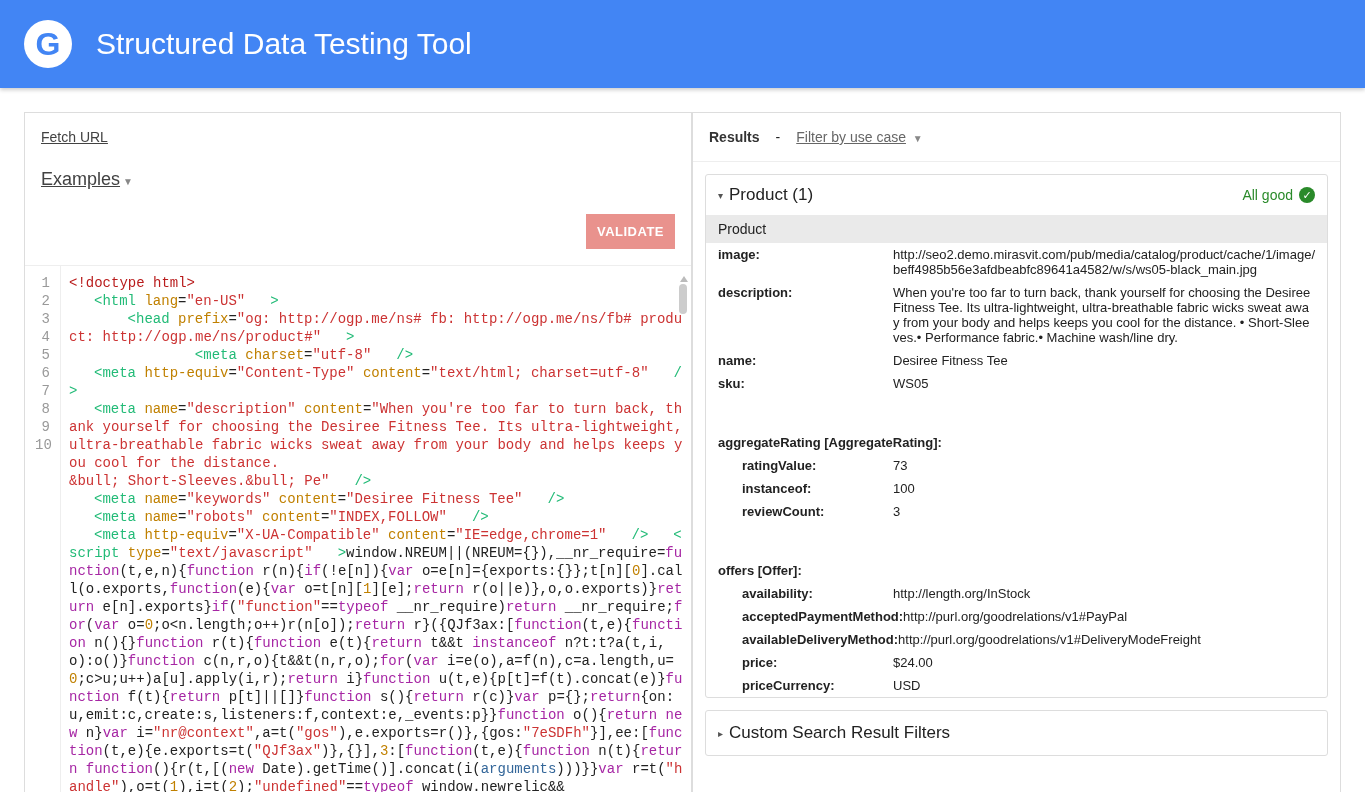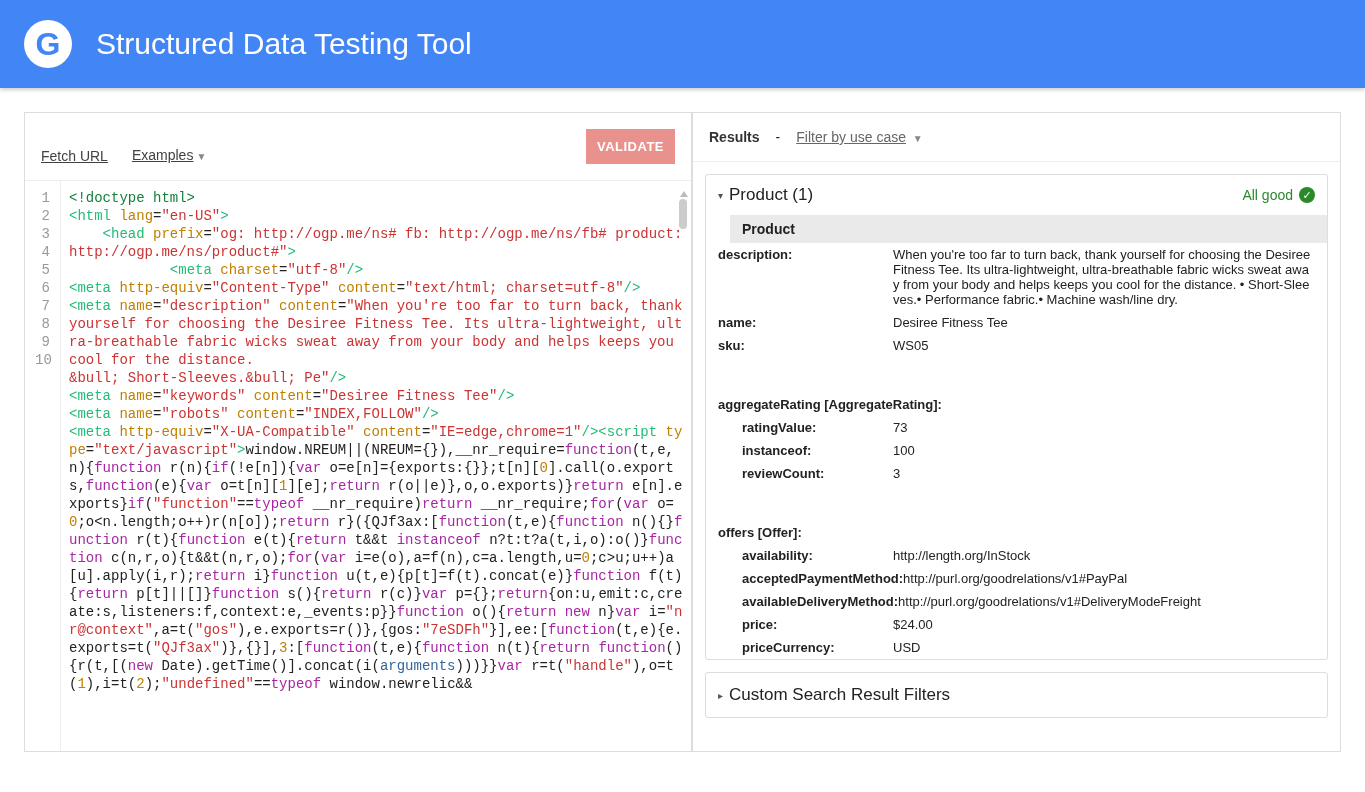--- a/index.html
+++ b/index.html
@@ -4,43 +4,43 @@
 <style>
 * { box-sizing: border-box; margin: 0; padding: 0; }
 body { font-family: Arial, sans-serif; background: #fff; color: #222; }
 .header { background: #4285f4; color: #fff; padding: 20px 24px; display: flex; align-items: center; box-shadow: 0 2px 4px rgba(0,0,0,0.2); }
 .logo { width: 48px; height: 48px; background: #fff; border-radius: 50%; display: flex; align-items: center; justify-content: center; font-size: 32px; font-weight: bold; color: #4285f4; margin-right: 24px; }
 .header-title { font-size: 30px; font-weight: 400; }
 .container { display: flex; padding: 24px; gap: 0; max-width: 1365px; margin: 0 auto; }
 .panel { border: 1px solid #ddd; background: #fff; position: relative; }
 .left-panel { flex: 0 0 668px; display: flex; flex-direction: column; }
 .right-panel { flex: 1; }
-.toolbar { display: flex; align-items: flex-end; padding: 16px; border-bottom: 1px solid #eee; gap: 24px; }
+.toolbar { display: flex; align-items: flex-start; padding: 16px; border-bottom: 1px solid #eee; gap: 24px; flex-direction: column; }
 .toolbar a { color: #424242; text-decoration: underline; font-size: 14px; }
 .dropdown-caret { font-size: 10px; color: #888; margin-left: 3px; }
 .validate-btn { margin-left: auto; background: #e9928d; color: #fff; border: none; padding: 10px 11px; font-size: 13px; font-weight: bold; letter-spacing: 0.5px; cursor: pointer; }
 .code-area { display: flex; font-family: 'Courier New', monospace; font-size: 14px; line-height: 18px; height: 570px; overflow-y: auto; position: relative; }
 .gutter { background: #fff; color: #999; text-align: right; padding: 8px 10px; border-right: 1px solid #eee; user-select: none; flex-shrink: 0; width: 36px; }
 .code { padding: 8px; flex: 1; white-space: pre-wrap; word-break: break-all; }
-.tok-doctype { color: #15803d; }
-.tok-tag { color: #2b7; }
+.tok-doctype { color: #b91c1c; }
+.tok-tag { color: #2b7; margin-left: 25px; }
 .tok-attr { color: #c08000; }
 .tok-val { color: #c33; }
 .tok-kw { color: #a626a4; }
 .tok-num { color: #c08000; }
 .tok-id { color: #369; }
 .results-header { padding: 16px; border-bottom: 1px solid #eee; font-size: 14px; display: flex; align-items: center; gap: 16px; }
 .results-header .label { font-weight: bold; color: #333; }
 .results-header .filter-link { color: #666; text-decoration: underline; }
 .section { border: 1px solid #ddd; margin: 12px; border-radius: 3px; }
 .section-header { display: flex; align-items: center; padding: 10px 12px; font-size: 17px; cursor: pointer; }
 .section-header .caret { font-size: 10px; margin-right: 6px; color: #555; }
 .section-header .status { margin-left: auto; font-size: 14px; color: #2a8a2a; display: flex; align-items: center; gap: 6px; }
 .check-icon { width: 16px; height: 16px; background: #2a8a2a; border-radius: 50%; display: inline-flex; align-items: center; justify-content: center; color: #fff; font-size: 11px; }
-.subheader { background: #eaeaea; padding: 6px 12px; font-size: 14px; font-weight: bold; margin-left: 24px; }
+.subheader { background: #eaeaea; padding: 6px 12px; font-size: 14px; font-weight: normal; }
 .data-row { display: flex; padding: 4px 12px; font-size: 13px; min-height: 22px; }
 .data-key { flex: 0 0 175px; font-weight: bold; }
 .data-val { flex: 1; word-break: break-all; }
 .indent-1 .data-key { padding-left: 24px; }
 .row-group-header { padding: 4px 12px; font-size: 13px; font-weight: bold; margin-top: 36px; }
 .collapsed-section-header { display: flex; align-items: center; padding: 12px; font-size: 17px; border: 1px solid #ddd; margin: 8px 12px 12px 12px; border-radius: 3px; cursor: pointer; }
 .collapsed-section-header .caret { font-size: 10px; margin-right: 6px; color: #555; }
 .scrollbar-mock { position: absolute; right: 2px; top: 8px; width: 10px; }
 .scroll-thumb { background: #ccc; border-radius: 5px; height: 30px; width: 8px; }
 .scroll-arrow { width:0;height:0;border-left:4px solid transparent;border-right:4px solid transparent;border-bottom:6px solid #bbb;margin:2px auto;}
@@ -54,21 +54,21 @@
     </div>
   <div class="header-title">Structured Data Testing Tool</div>
 </div>
 
 <div class="container">
 
   <div class="panel left-panel">
     <div class="toolbar">
       <a href="#">Fetch URL</a>
       <span>
-        <a href="#" style="text-decoration:underline;color:#424242;font-size:14px">Examples</a><span class="dropdown-caret">▼</span>
+        <a href="#" style="text-decoration:underline;color:#424242;font-size:18px">Examples</a><span class="dropdown-caret">▼</span>
       </span>
       <button class="validate-btn">VALIDATE</button>
     </div>
     <div class="code-area">
       <div class="gutter" id="gutter">
           <div>1</div>
           <div>2</div>
           <div>3</div>
           <div>4</div>
           <div>5</div>
@@ -109,20 +109,24 @@
       <div class="section-header">
         <span class="caret">▾</span>
         <span>Product (1)</span>
         <span class="status">
           <span>All good</span>
           <span class="check-icon">✓</span>
         </span>
       </div>
       <div class="subheader">Product</div>
       <div id="product-rows">
+          <div class="data-row">
+            <div class="data-key">image:</div>
+            <div class="data-val">http://seo2.demo.mirasvit.com/pub/media/catalog/product/cache/1/image/beff4985b56e3afdbeabfc89641a4582/w/s/ws05-black_main.jpg</div>
+          </div>
           <div class="data-row">
             <div class="data-key">description:</div>
             <div class="data-val">When you're too far to turn back, thank yourself for choosing the Desiree Fitness Tee. Its ultra-lightweight, ultra-breathable fabric wicks sweat away from your body and helps keeps you cool for the distance. • Short-Sleeves.• Performance fabric.• Machine wash/line dry.</div>
           </div>
           <div class="data-row">
             <div class="data-key">name:</div>
             <div class="data-val">Desiree Fitness Tee</div>
           </div>
           <div class="data-row">
             <div class="data-key">sku:</div>

